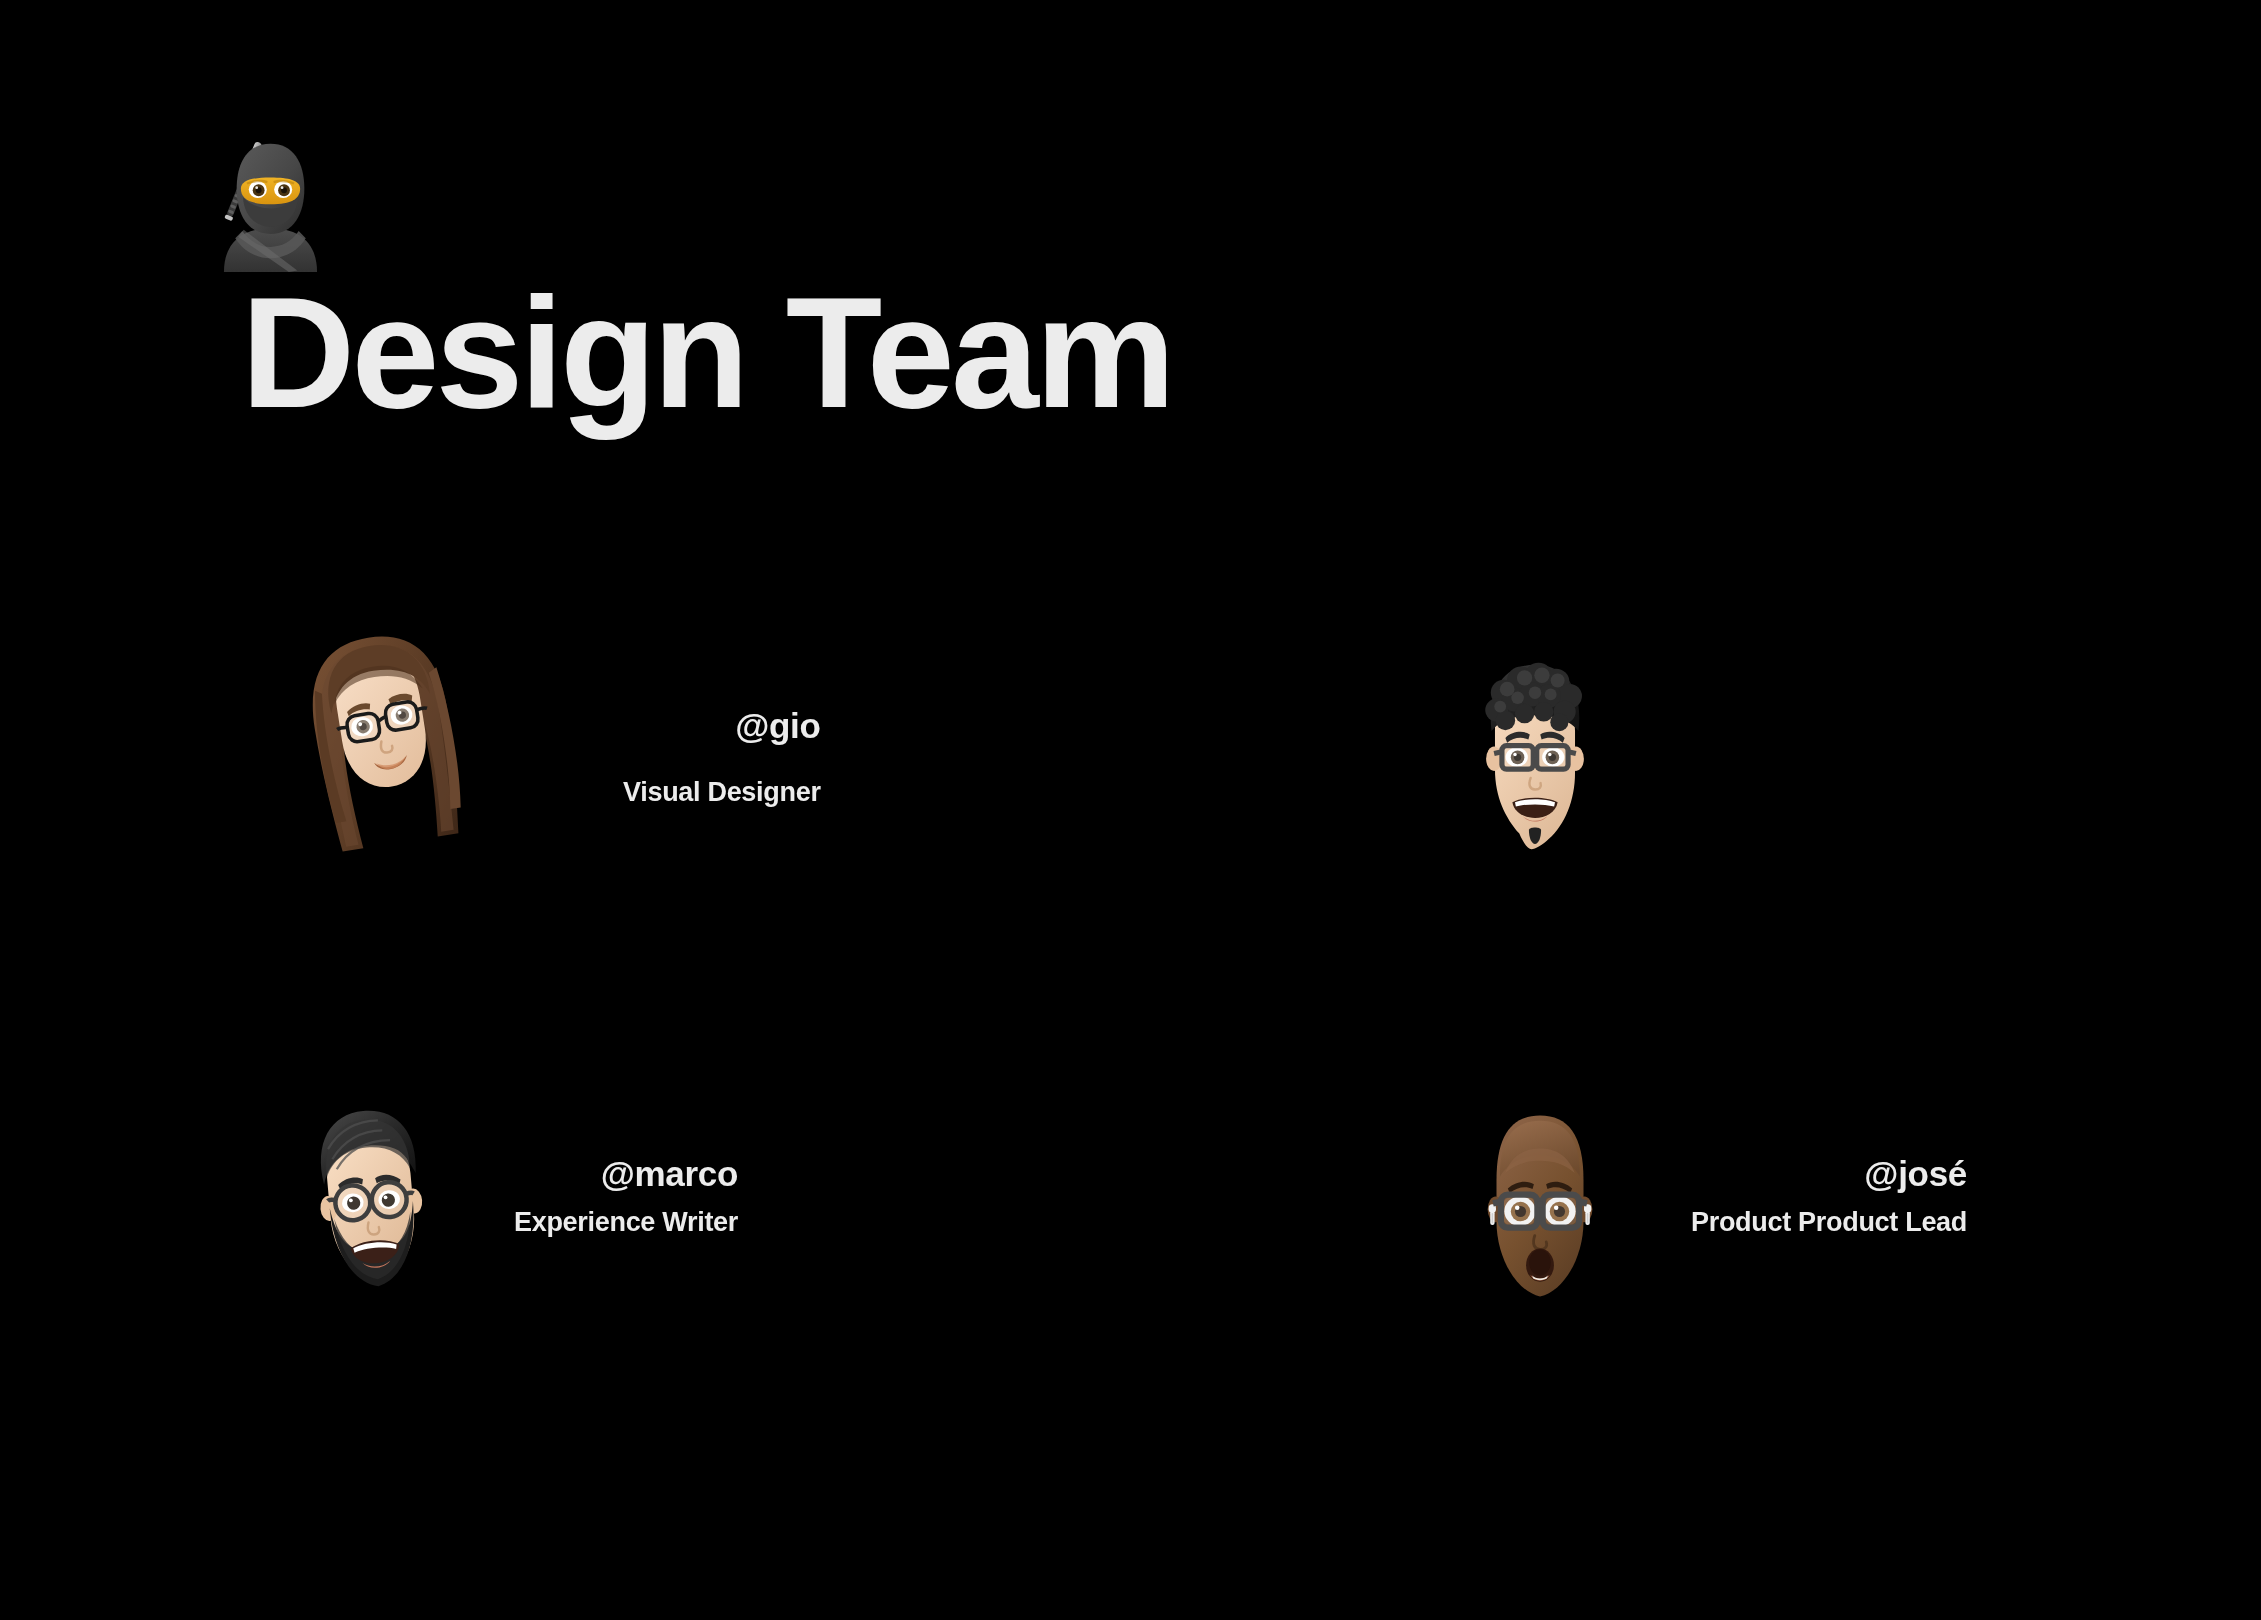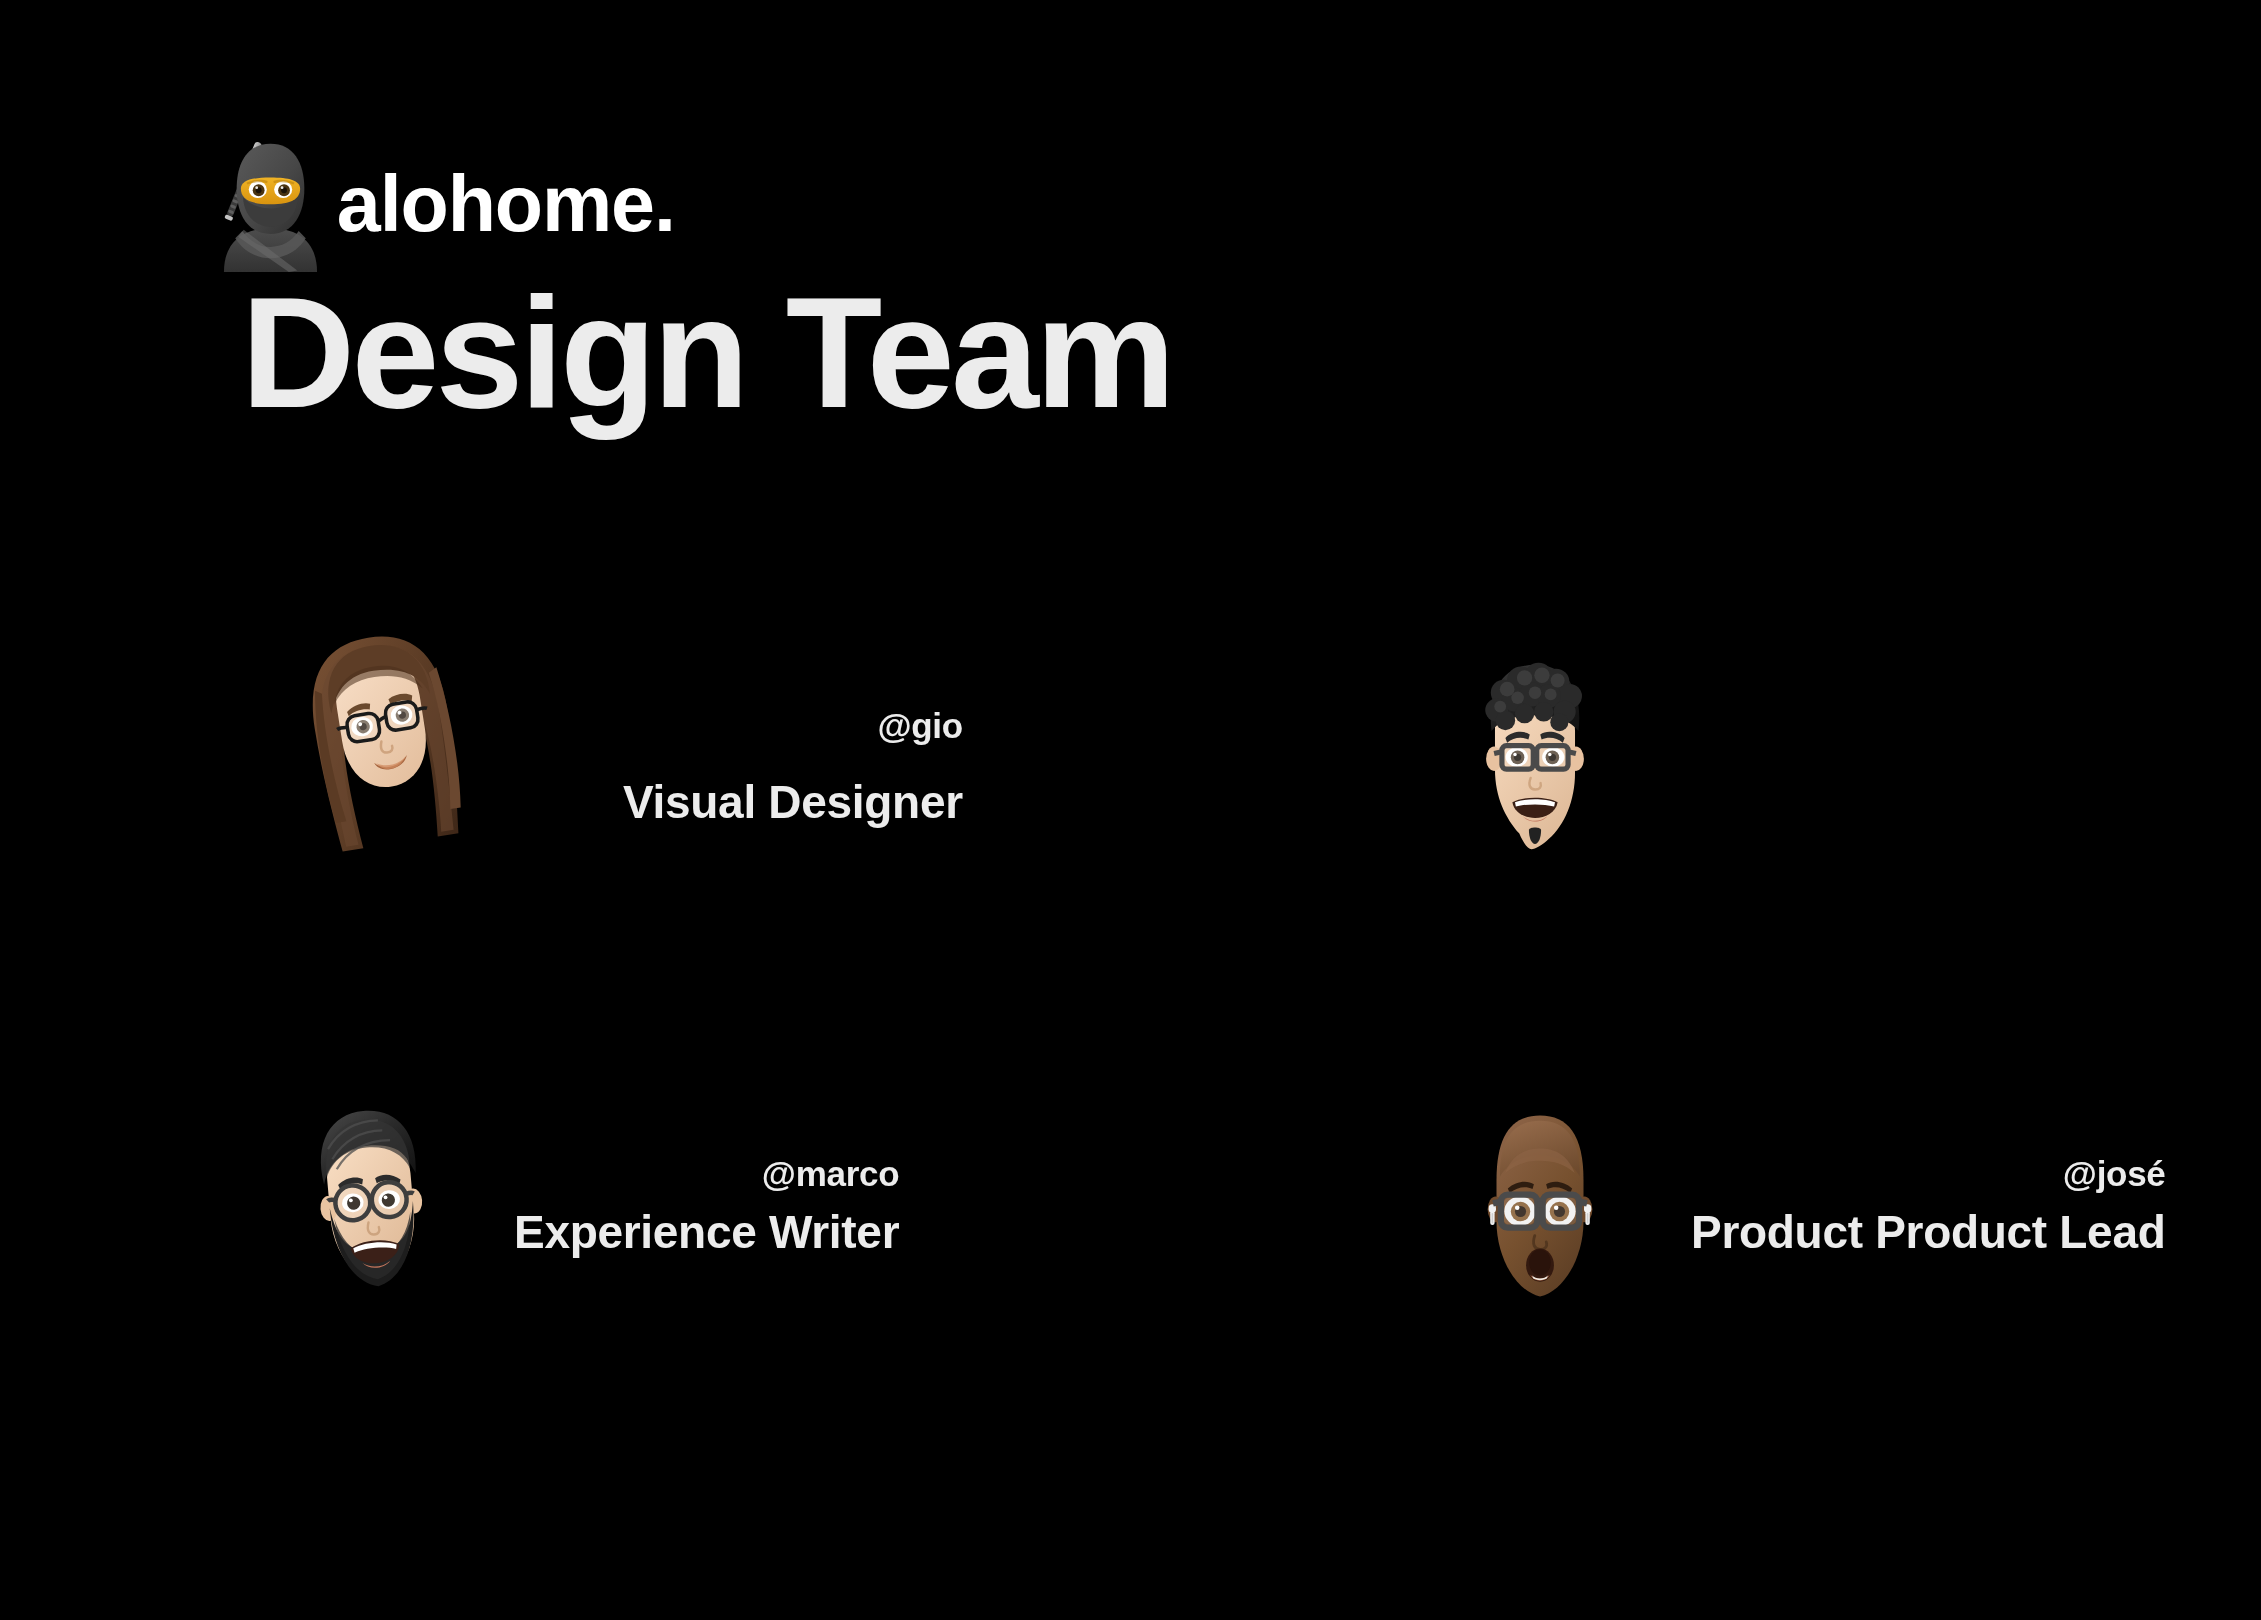--- a/index.html
+++ b/index.html
@@ -38,21 +38,21 @@
   .member{ display:flex; align-items:flex-start; }
   .avatar{ width:211px; height:226px; flex:0 0 auto; display:block; }
   .avatar.sm{ width:174px; height:211px; }
   .m-text{ display:flex; flex-direction:column; padding-top:82px; }
   .m-text.tight{ padding-top:62px; }
   .m-handle{
     font-size:35px; font-weight:700; color:#ececec;
     line-height:1; letter-spacing:-0.3px;text-align:right;
   }
   .m-role{
-    font-size:46px; font-weight:700; color:#ececec;
+    font-size:27px; font-weight:700; color:#ececec;
     line-height:1; letter-spacing:-0.3px;
   }
   .gap-wide{ height:36px; }
   .gap-tight{ height:18px; }
 
   
   .cell-gio   .m-text{ margin-left:133px; }
   .cell-gabo  .m-text{ margin-left:150px; }
   .cell-marco .m-text{ margin-left:56px; }
   .cell-jose  .m-text{ margin-left:64px; }
@@ -118,21 +118,20 @@
       <ellipse cx="41.6" cy="42" rx="4.2" ry="4.3" fill="#4a3412"></ellipse>
       <ellipse cx="59.6" cy="42" rx="4.2" ry="4.3" fill="#4a3412"></ellipse>
       <circle cx="41.6" cy="42" r="2.1" fill="#1a1208"></circle>
       <circle cx="59.6" cy="42" r="2.1" fill="#1a1208"></circle>
       <circle cx="40.2" cy="40.2" r="1" fill="#ffffff" opacity="0.9"></circle>
       <circle cx="58.2" cy="40.2" r="1" fill="#ffffff" opacity="0.9"></circle>
 
       <path d="M33 36.5 C38 34.2 44.5 34 48 35.4 L47.6 37 C43.5 36 38 36.3 33.6 38 Z" fill="#b8800d" opacity="0.55"></path>
       <path d="M67 36.5 C62 34.2 55.5 34 52 35.4 L52.4 37 C56.5 36 62 36.3 66.4 38 Z" fill="#b8800d" opacity="0.55"></path>
     </svg>
-    <div class="brand-name">alohome.</div>
   </div>
 
   <h1 class="page-title">Design Team</h1>
 
   <div class="team">
 
     <div class="member cell-gio">
       <svg class="avatar" viewBox="0 0 100 108">
         <defs>
           <linearGradient id="gh1" x1="0" y1="0" x2="1" y2="1">

